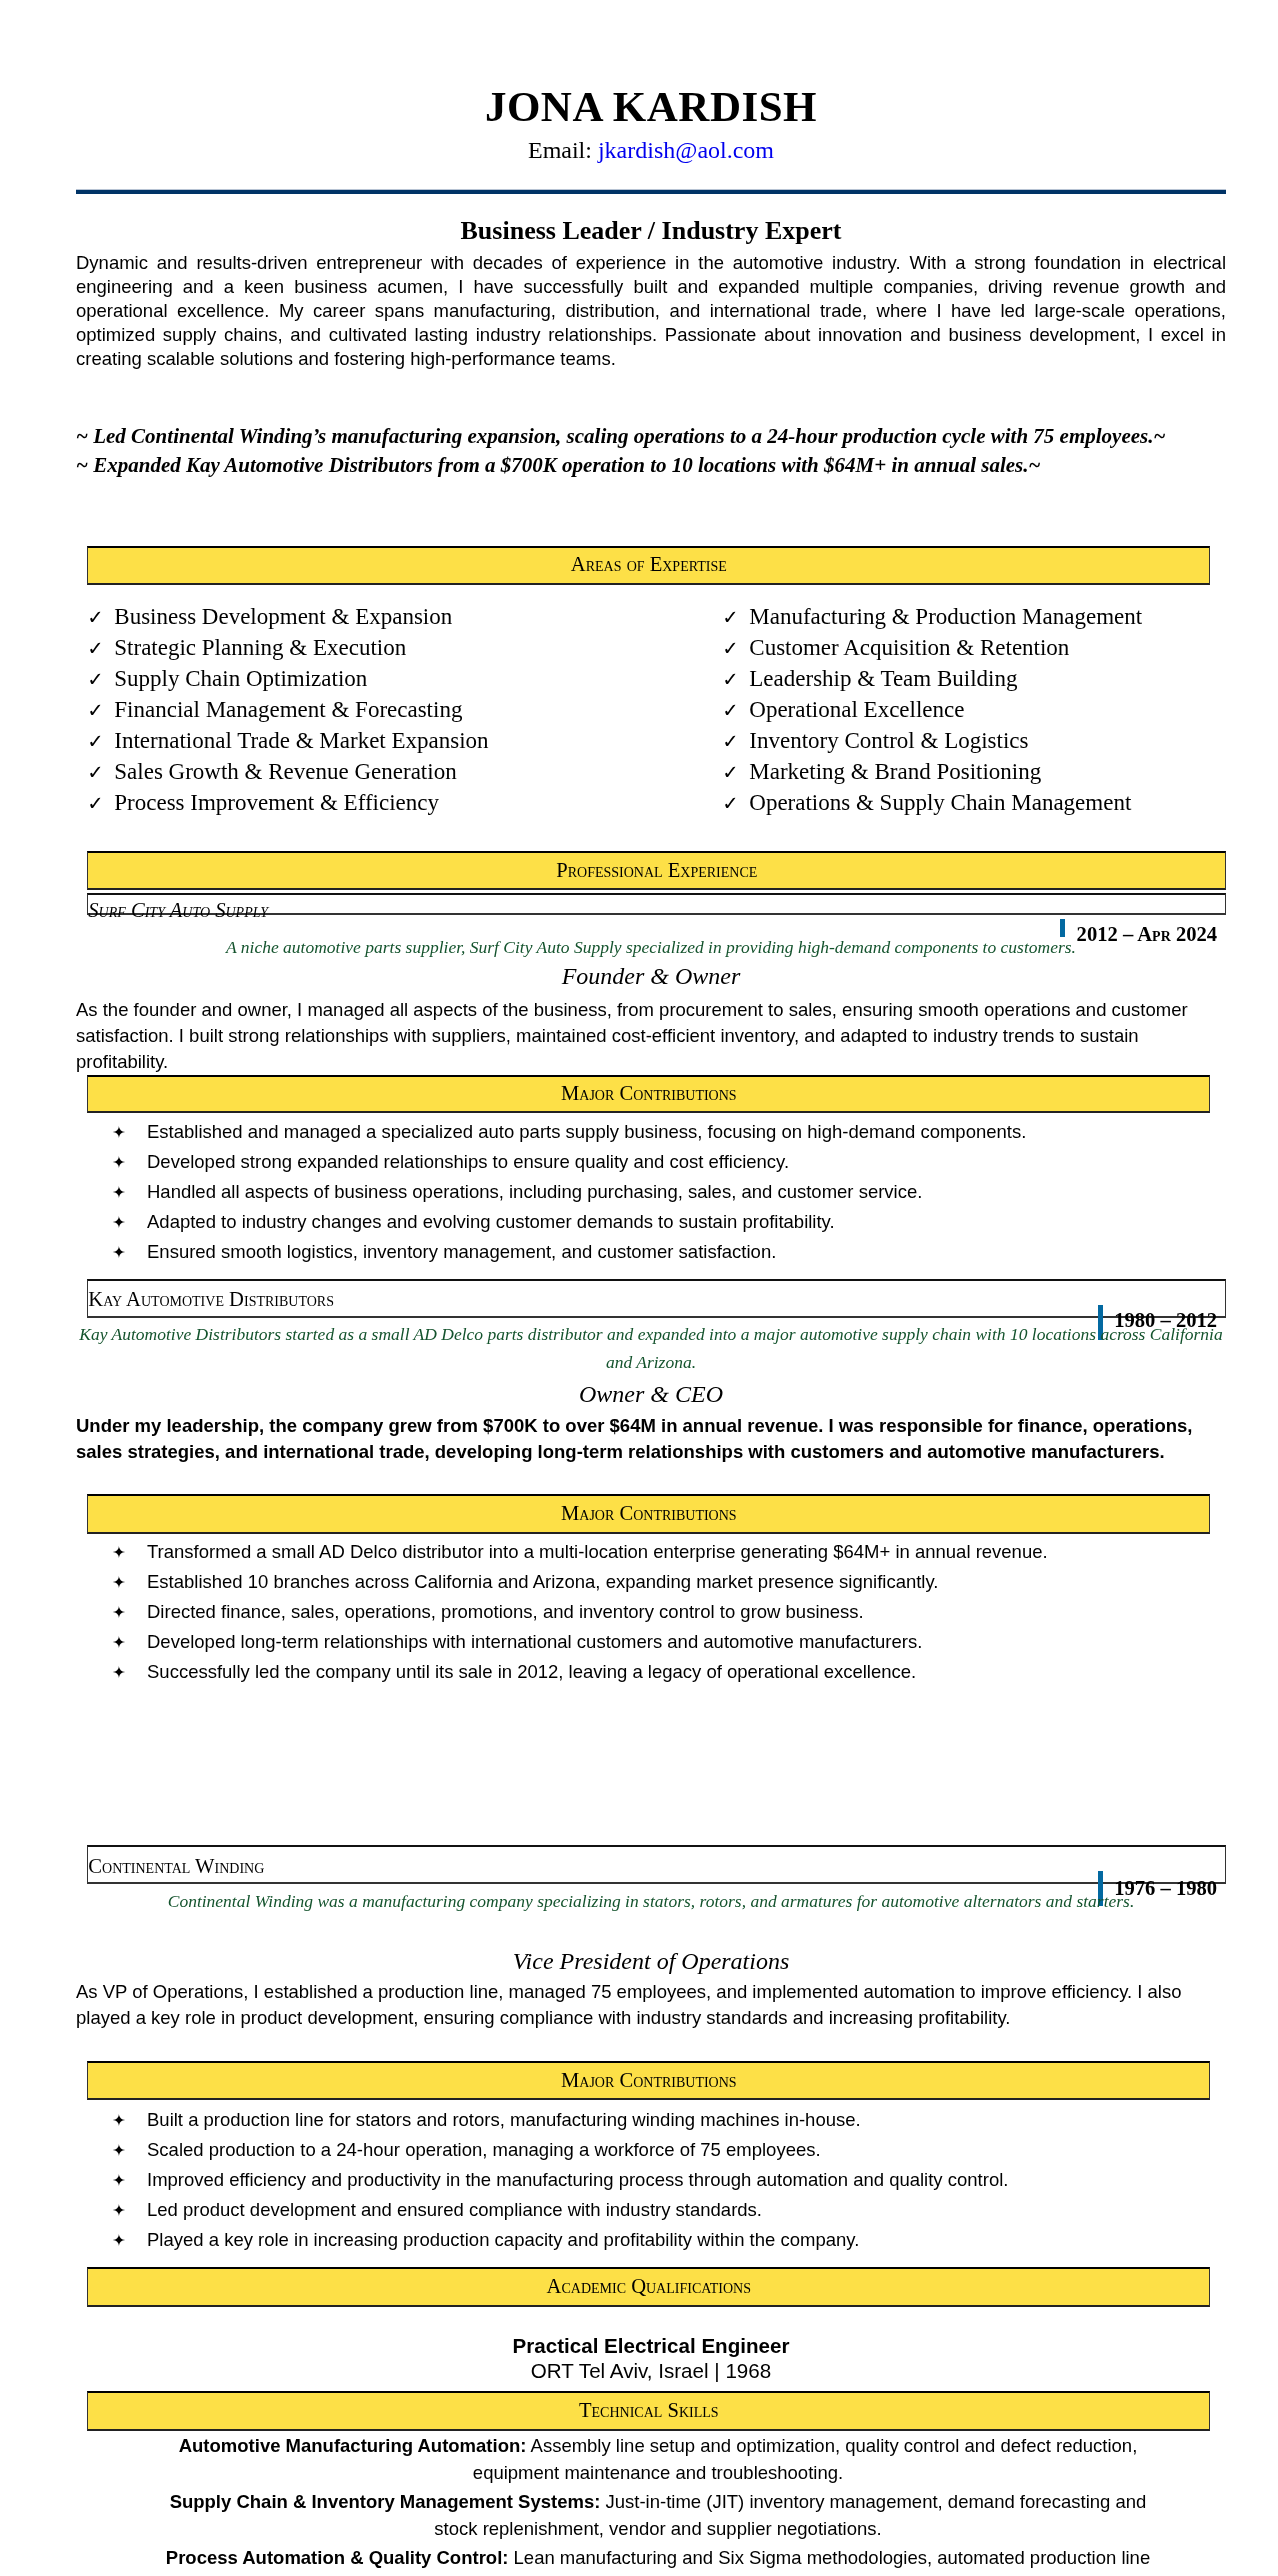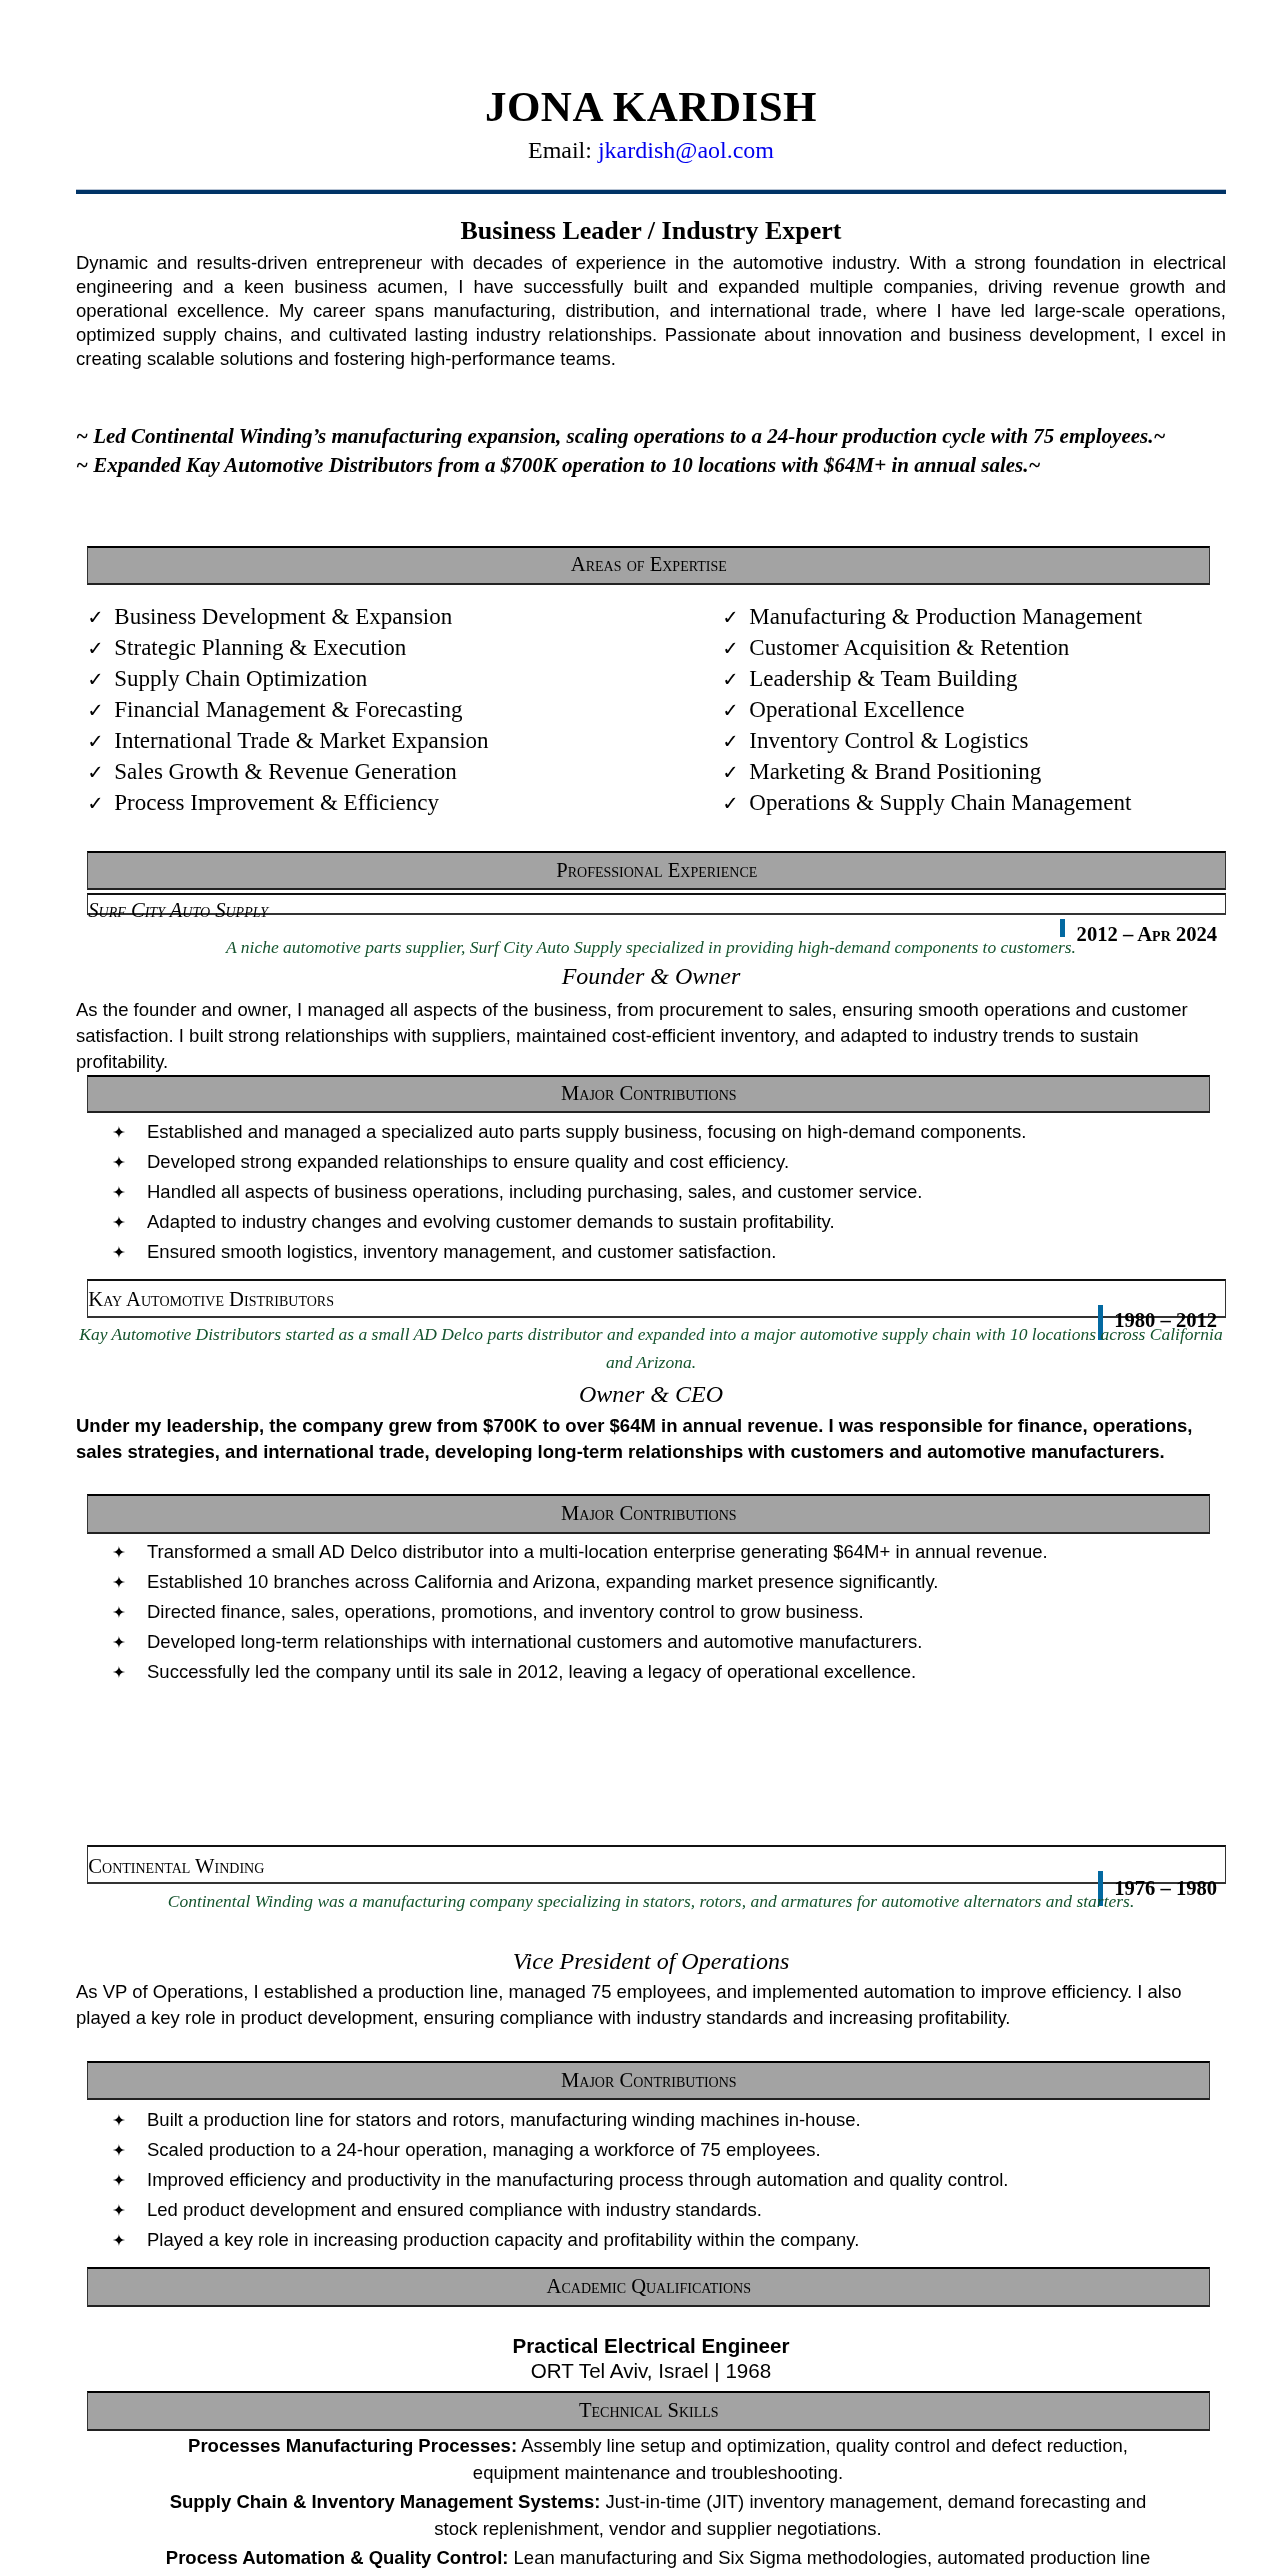--- a/index.html
+++ b/index.html
@@ -11,21 +11,21 @@
   .name { position: absolute; top: 82px; left: 0; width: 1150px; text-align: center; font-size: 43px; font-weight: bold; letter-spacing: 0.5px; }
   .email-line { position: absolute; top: 137px; left: 0; width: 1150px; text-align: center; font-size: 24px; }
   .email-link { color: #0000ee; text-decoration: none; }
   .rule { position: absolute; top: 189px; left: 0; width: 1150px; height: 3.6px; background: #003366; border-top: 0.5px solid #b7c3d3; }
 
   .headline { position: absolute; top: 216px; left: 0; width: 1150px; text-align: center; font-size: 26px; font-weight: bold; }
   .summary { position: absolute; top: 251px; left: 0; width: 1150px; font-size: 18.5px; line-height: 24px; text-align: justify; }
   .achievement { font-size: 21px; font-weight: bold; font-style: italic; line-height: 29px; text-align: justify; }
   .ach-wrap { position: absolute; top: 422px; left: 0; width: 1150px; }
 
-  .section-bar { position: absolute; left: 11.3px; width: 1123px; background: #a3a3a3; border: 1px solid #333; border-top: 2.6px solid #000; border-bottom: 2.6px solid #222; text-align: center; font-variant: small-caps; font-size: 20.6px; box-sizing: border-box; }
+  .section-bar { position: absolute; left: 11.3px; width: 1123px; background: #fde047; border: 1px solid #333; border-top: 2.6px solid #000; border-bottom: 2.6px solid #222; text-align: center; font-variant: small-caps; font-size: 20.6px; box-sizing: border-box; }
 
   .expertise { position: absolute; top: 602px; left: 11.3px; width: 1133px; }
   .exp-col { position: absolute; top: 0; width: 618px; }
   .exp-item { font-size: 23px; line-height: 30px; white-space: nowrap; }
   .check { display: inline-block; width: 27px; font-family: "DejaVu Sans", sans-serif; font-size: 19.6px; }
 
   .company-row { position: absolute; left: 11.3px; width: 1139px; height: 22px; border: 1px solid #333; border-top: 2.6px solid #111; border-bottom: 2.6px solid #333; box-sizing: border-box; }
   .company-name { position: absolute; left: 0; top: 4.1px; font-variant: small-caps; font-size: 20.6px; }
   .company-dates { position: absolute; right: 0; top: 0; height: 100%; border-left: 5px solid #0369a1; box-sizing: border-box; padding: 4.1px 8.2px 0 11.3px; font-variant: small-caps; font-weight: bold; font-size: 20.6px; margin-top: 24px; }
   .company-desc { position: absolute; left: 0; width: 1150px; text-align: center; font-style: italic; font-size: 17.5px; line-height: 28px; color: #14532d; }
@@ -132,20 +132,20 @@
     <li><span class="diamond">✦</span><span>Led product development and ensured compliance with industry standards.</span></li>
     <li><span class="diamond">✦</span><span>Played a key role in increasing production capacity and profitability within the company.</span></li>
   </ul>
 
   <div class="section-bar serif" style="top:2267px;height:40px;line-height:35px;">Academic Qualifications</div>
   <div class="edu-degree sans">Practical Electrical Engineer</div>
   <div class="edu-school sans">ORT Tel Aviv, Israel | 1968</div>
 
   <div class="section-bar serif" style="top:2391px;height:40px;line-height:35px;">Technical Skills</div>
   <div class="skills sans">
-    <div class="skill"><span class="skill-label">Processes Manufacturing Processes:</span><span> Assembly line setup and optimization, quality control and defect reduction, equipment maintenance and troubleshooting.</span></div>
+    <div class="skill"><span class="skill-label">Automotive Manufacturing Automation:</span><span> Assembly line setup and optimization, quality control and defect reduction, equipment maintenance and troubleshooting.</span></div>
     <div class="skill"><span class="skill-label">Supply Chain &amp; Inventory Management Systems:</span><span> Just-in-time (JIT) inventory management, demand forecasting and stock replenishment, vendor and supplier negotiations.</span></div>
     <div class="skill"><span class="skill-label">Process Automation &amp; Quality Control:</span><span> Lean manufacturing and Six Sigma methodologies, automated production line enhancements, root cause analysis for process improvement.</span></div>
 
   </div>
 
 </div>
 
 
 </body></html>

